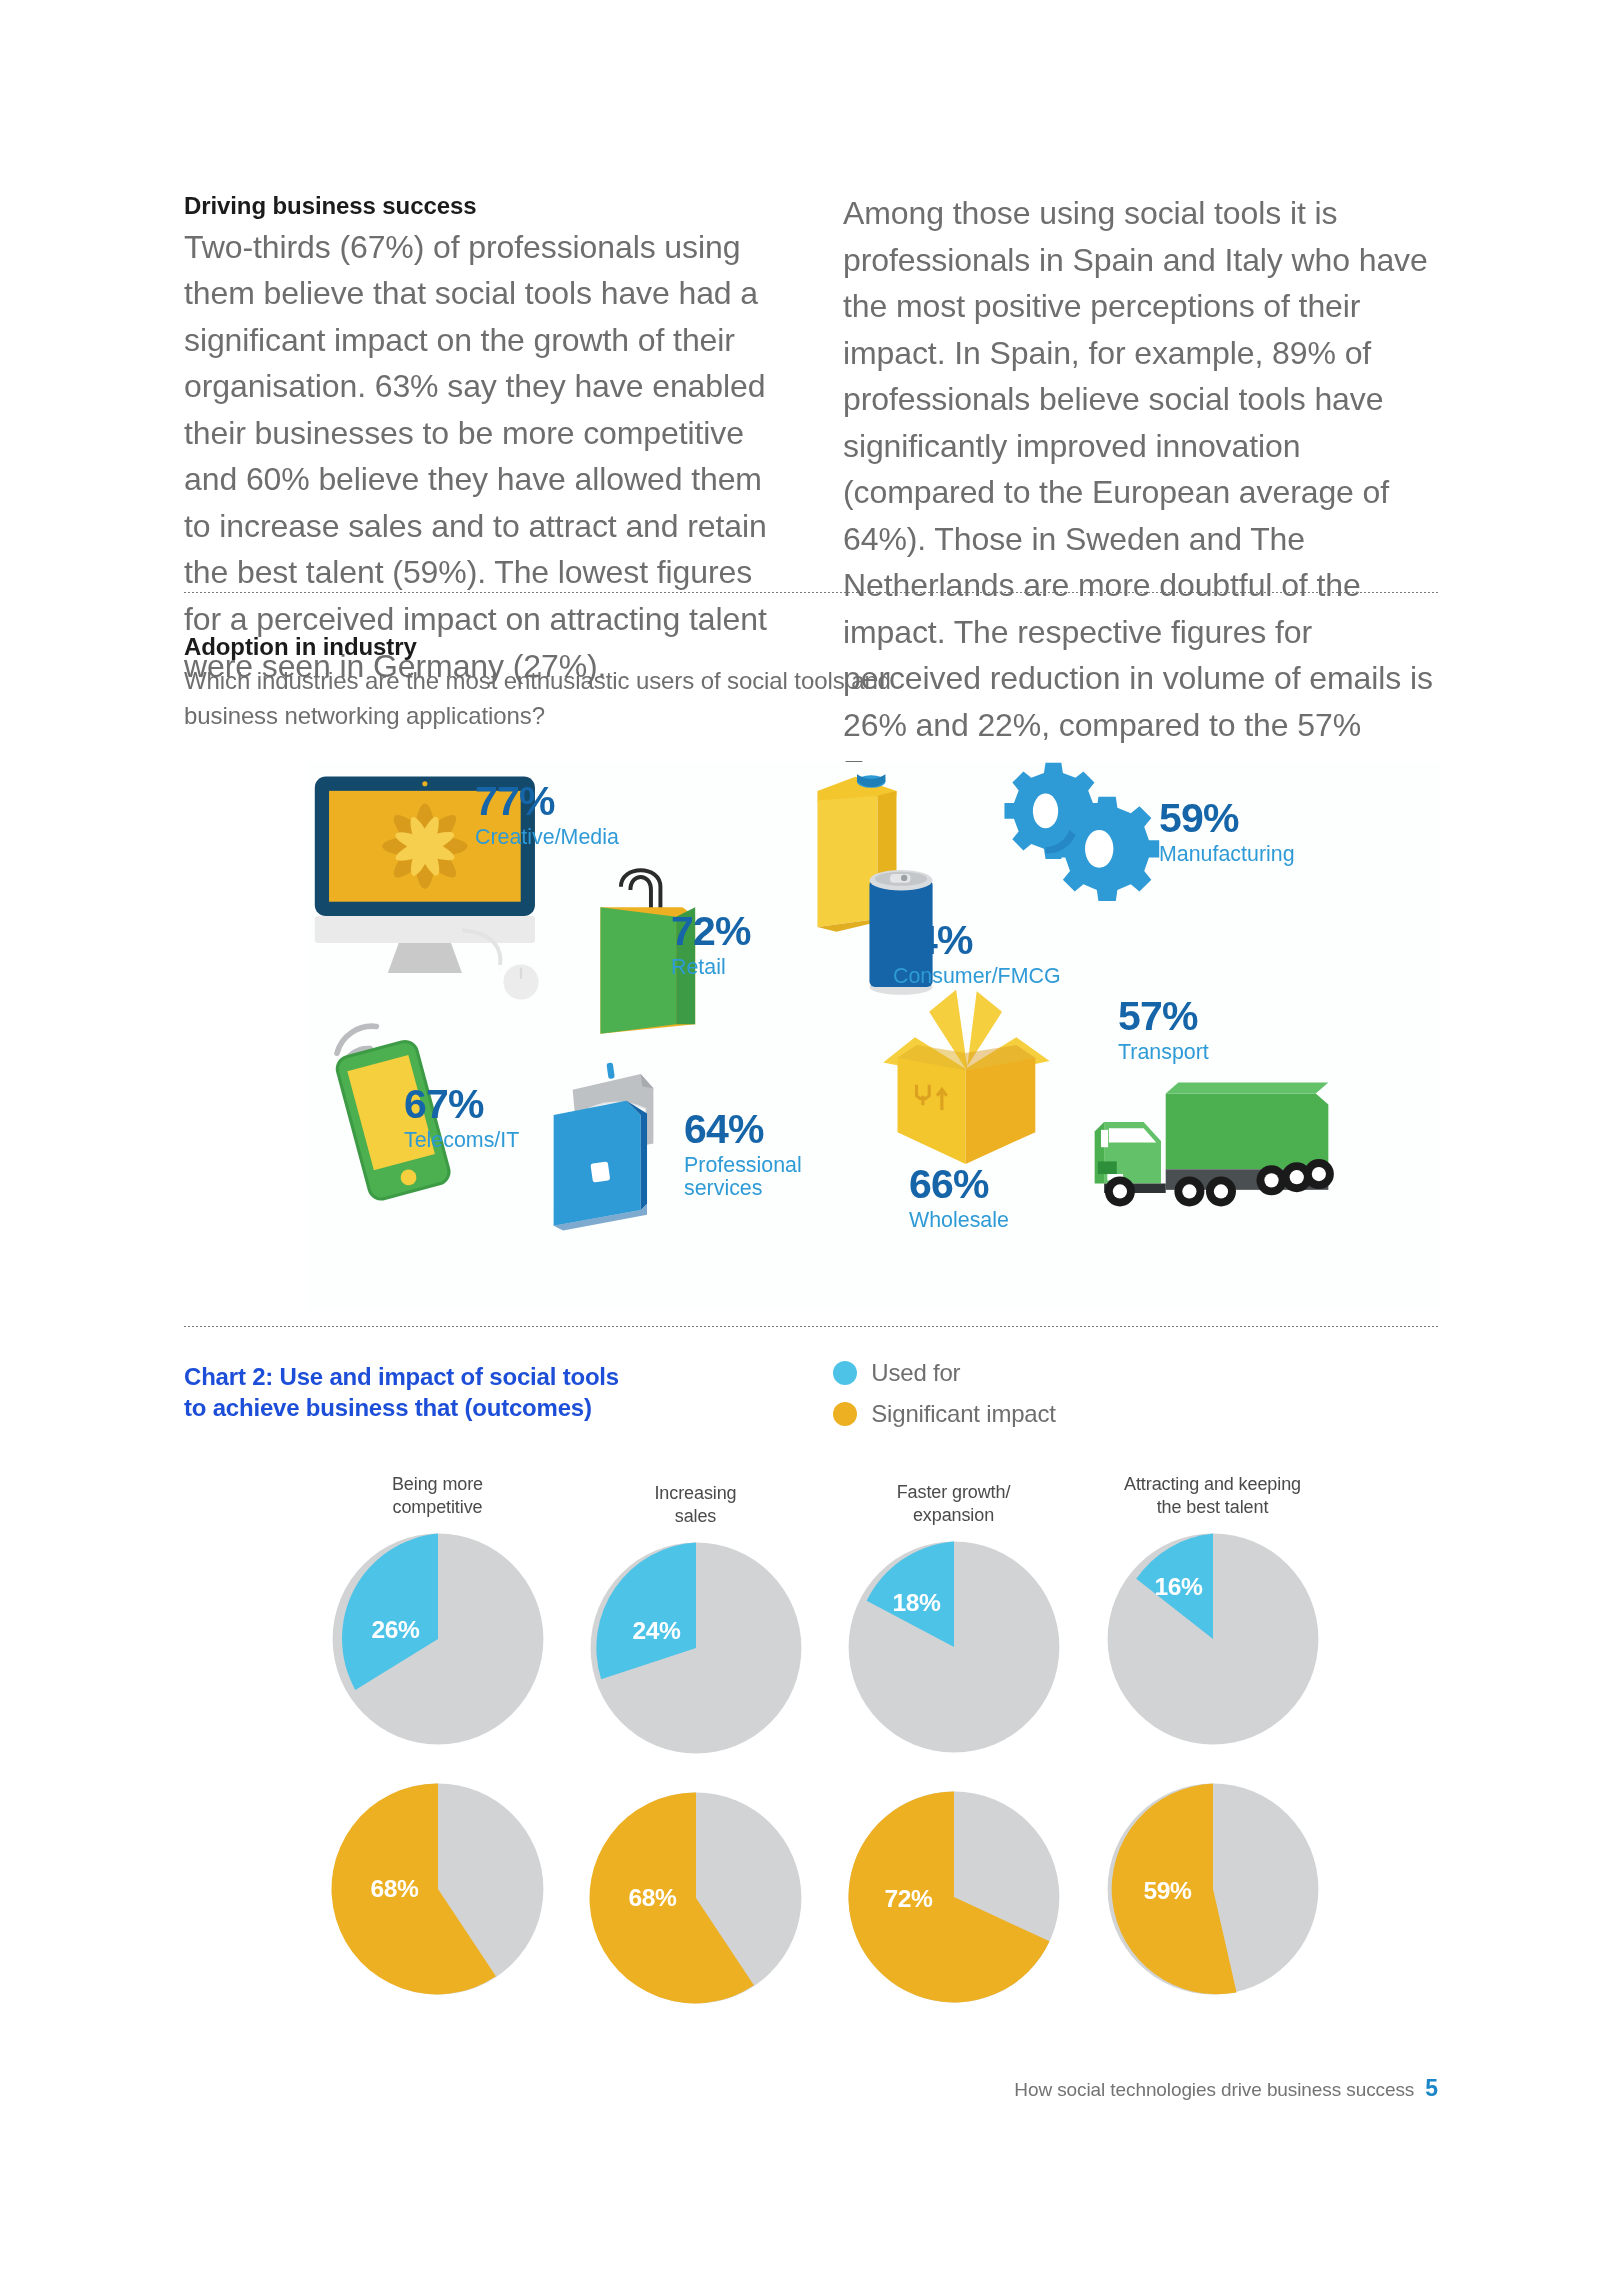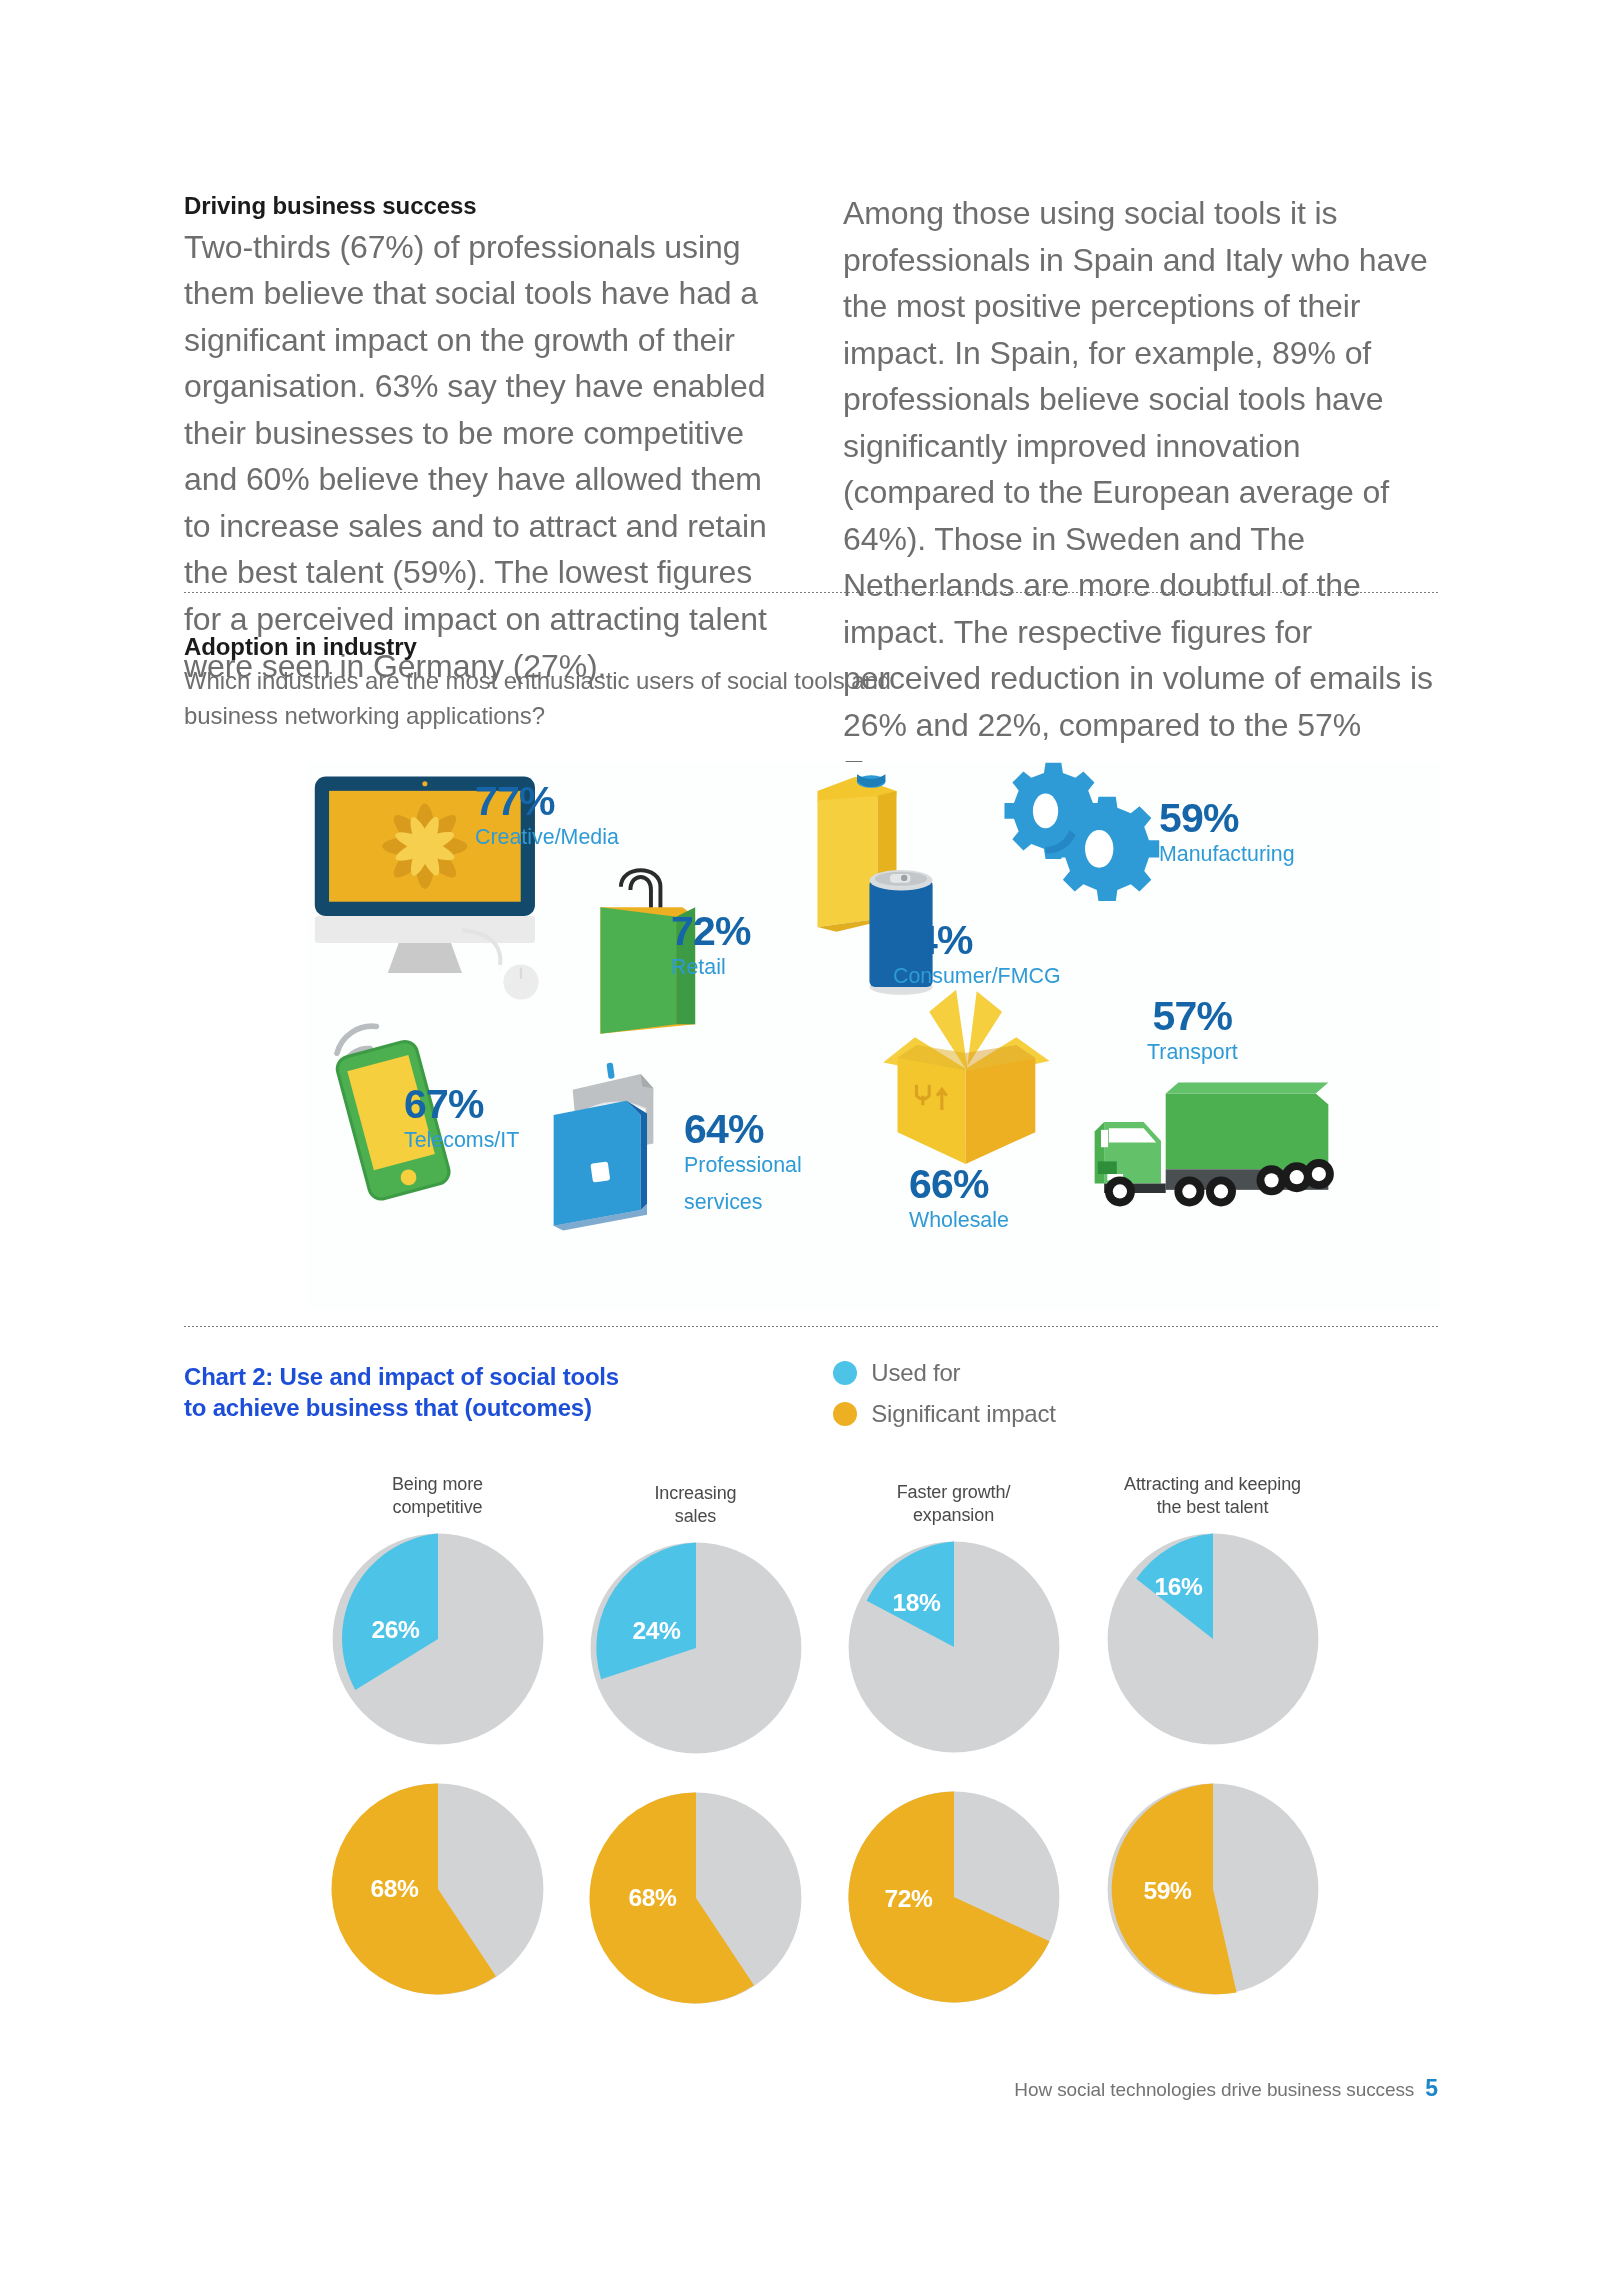--- a/index.html
+++ b/index.html
@@ -216,21 +216,21 @@
       <path d="M84 88 q36 -16 72 0 l0 48 q-36 -16 -72 0 z" fill="#ffffff"></path>
       <path d="M84 88 q36 -16 72 0 l0 48 q-36 -16 -72 0 z" fill="none" stroke="#e4e6e7" stroke-width="2"></path>
       <path d="M40 96 L132 78 L150 96 L150 216 L40 236 Z" fill="#2e9ad6"></path>
       <path d="M132 78 L158 94 L158 208 L150 216 L150 96 Z" fill="#1565a8"></path>
       <path d="M40 236 L150 216 L158 208 L158 222 L52 242 Z" fill="#1565a8" opacity=".55"></path>
       <rect x="88" y="156" width="22" height="24" rx="3" fill="#ffffff" transform="rotate(-8 99 168)"></rect>
     </svg>
     <div class="pct" style="left:377px;top:347px;">
       <span>64%</span>
       <span class="lbl">Professional</span>
-      <span class="lbl" style="margin-top:14px">services</span>
+      <span class="lbl" style="margin-top:0">services</span>
     </div>
 
     <svg class="art" style="left:562px;top:215px;" width="198" height="198" viewBox="0 0 250 250">
       <path d="M122 116 L58 76 L18 108 L120 128 Z" fill="#f6cf3f"></path>
       <path d="M122 116 L186 76 L228 106 L124 128 Z" fill="#f6cf3f"></path>
       <path d="M122 116 L76 44 L110 16 L124 114 Z" fill="#f6cf3f"></path>
       <path d="M122 116 L168 44 L136 18 L124 114 Z" fill="#f6cf3f"></path>
       <path d="M122 118 L36 102 L36 196 L122 236 Z" fill="#f3c62e"></path>
       <path d="M122 118 L210 102 L210 196 L122 236 Z" fill="#edb022"></path>
       <path d="M122 118 L36 102 L60 86 L122 96 Z" fill="#e0ae20" opacity=".5"></path>
@@ -238,21 +238,21 @@
       <g stroke="#d79a1c" stroke-width="4" fill="none" opacity=".8">
         <path d="M60 136 l0 14 q8 8 16 0 l0 -14 M68 150 l0 12"></path>
         <path d="M92 168 l0 -26 M86 150 l6 -8 l6 8"></path>
       </g>
     </svg>
     <div class="pct" style="left:602px;top:402px;">
       <span>66%</span>
       <span class="lbl">Wholesale</span>
     </div>
 
-    <div class="pct" style="left:840px;top:234px;text-align:center;">
+    <div class="pct" style="left:811px;top:234px;">
       <span>57%</span>
       <span class="lbl">Transport</span>
     </div>
     <svg class="art" style="left:778px;top:311px;" width="253" height="150" viewBox="0 0 320 190">
       <path d="M102 26 L292 26 L308 40 L308 122 L102 122 Z" fill="#4caf50"></path>
       <path d="M102 26 L118 12 L308 12 L292 26 Z" fill="#63c169"></path>
       <path d="M292 26 L308 12 L308 122 L292 122 Z" fill="#3c9b44" opacity=".0"></path>
       <rect x="102" y="122" width="206" height="26" fill="#4a4f52"></rect>
       <path d="M24 62 L74 62 L96 86 L96 140 L24 140 Z" fill="#63c169"></path>
       <path d="M24 62 L24 140 L12 140 L12 74 Z" fill="#4caf50"></path>

